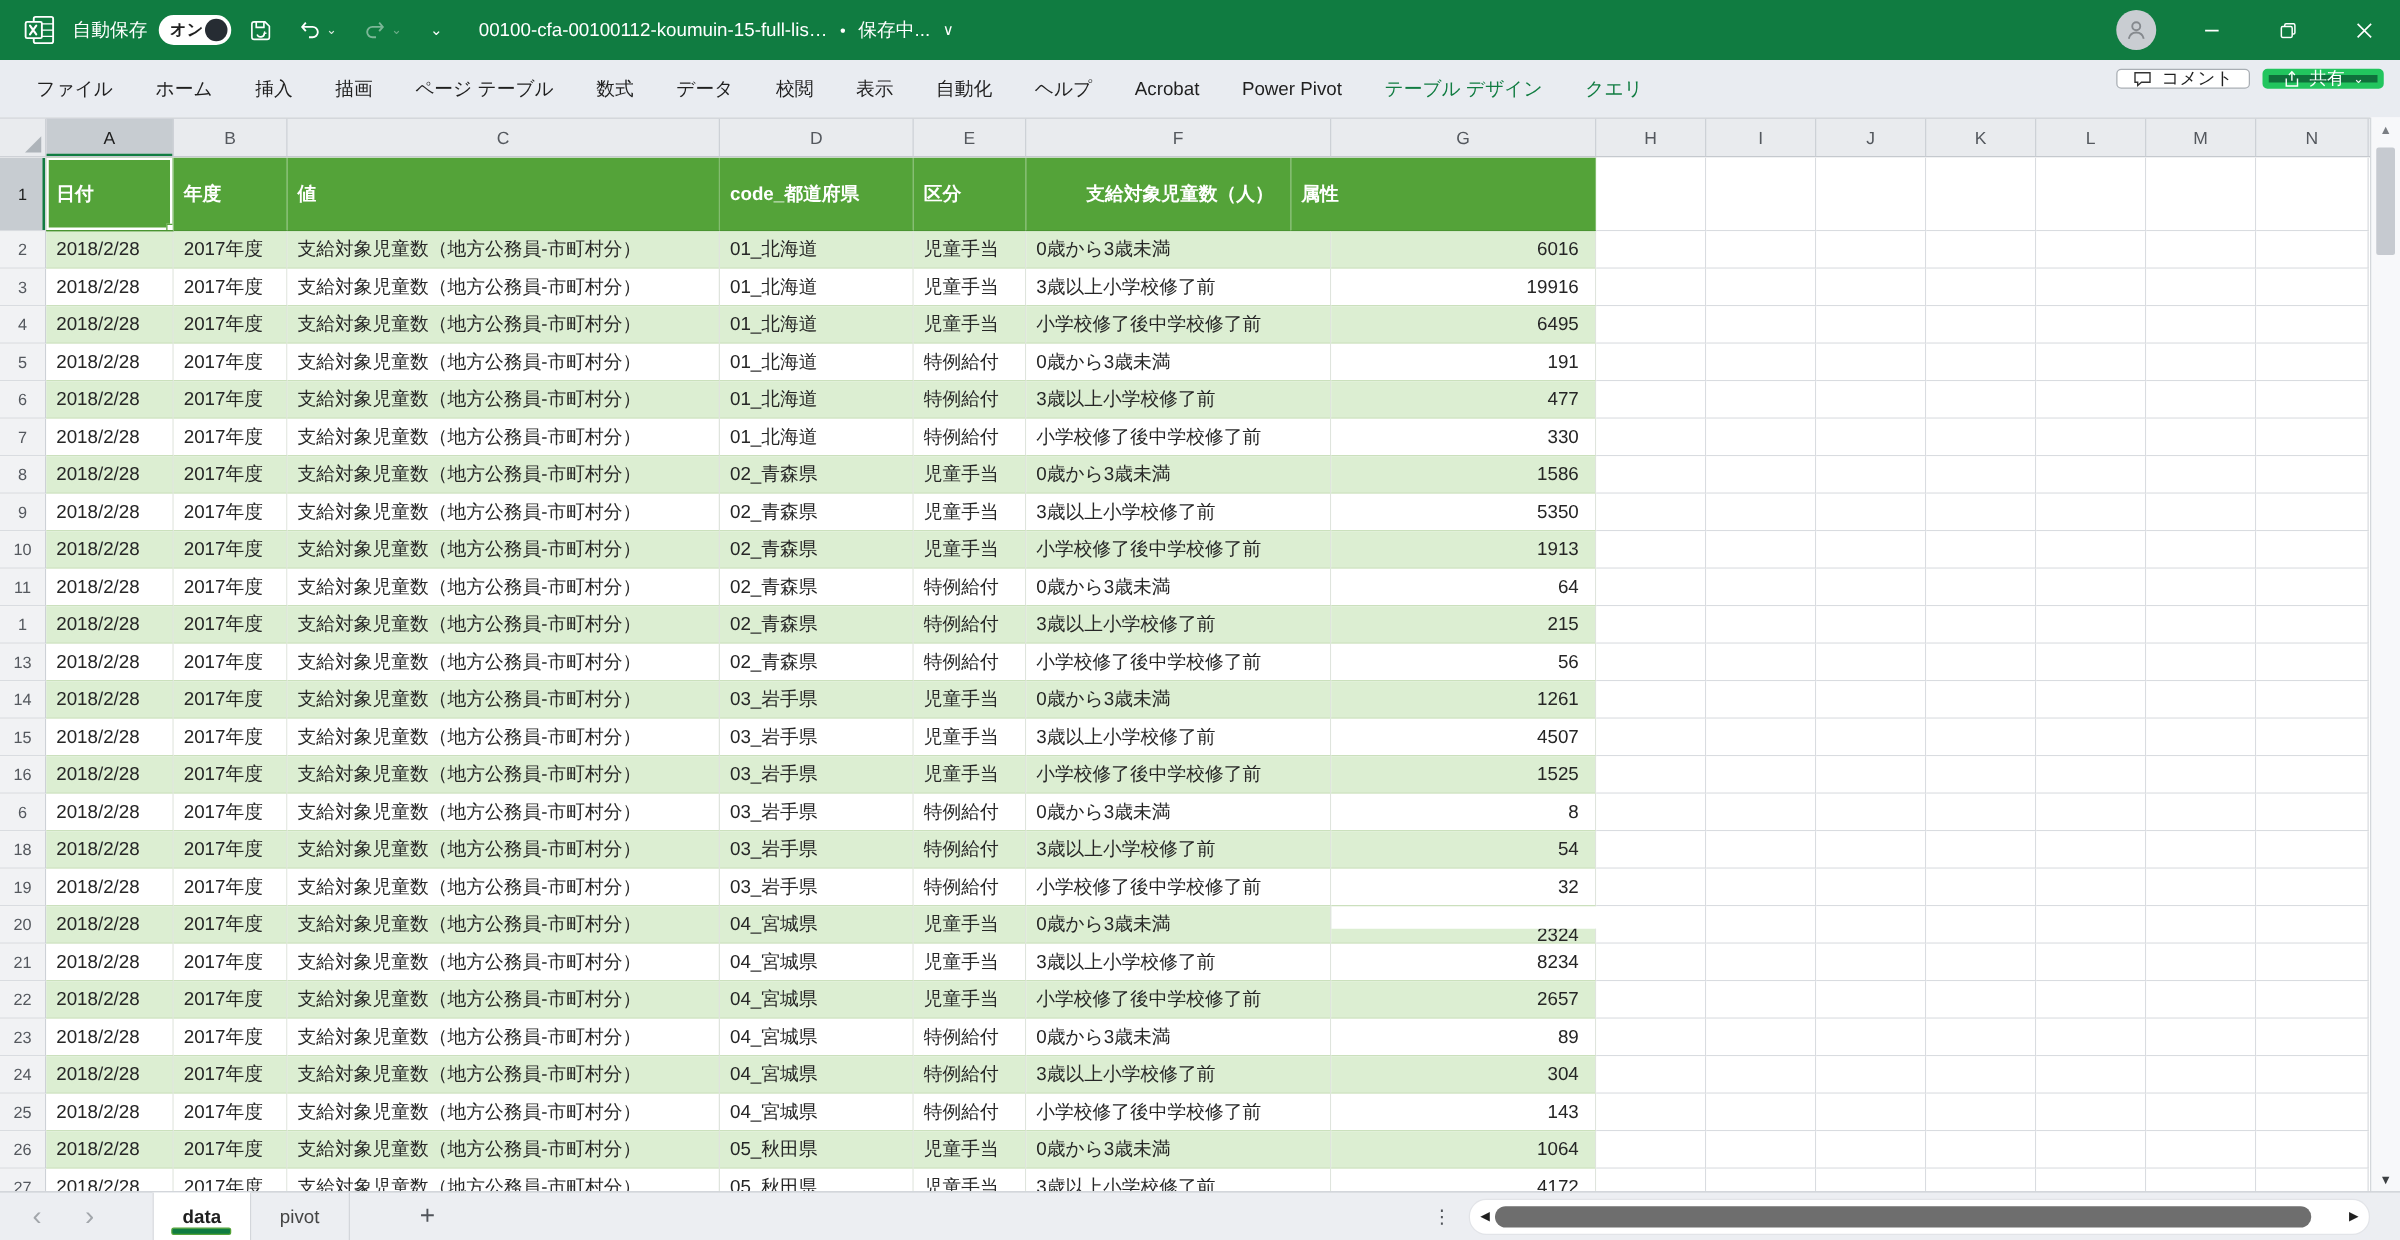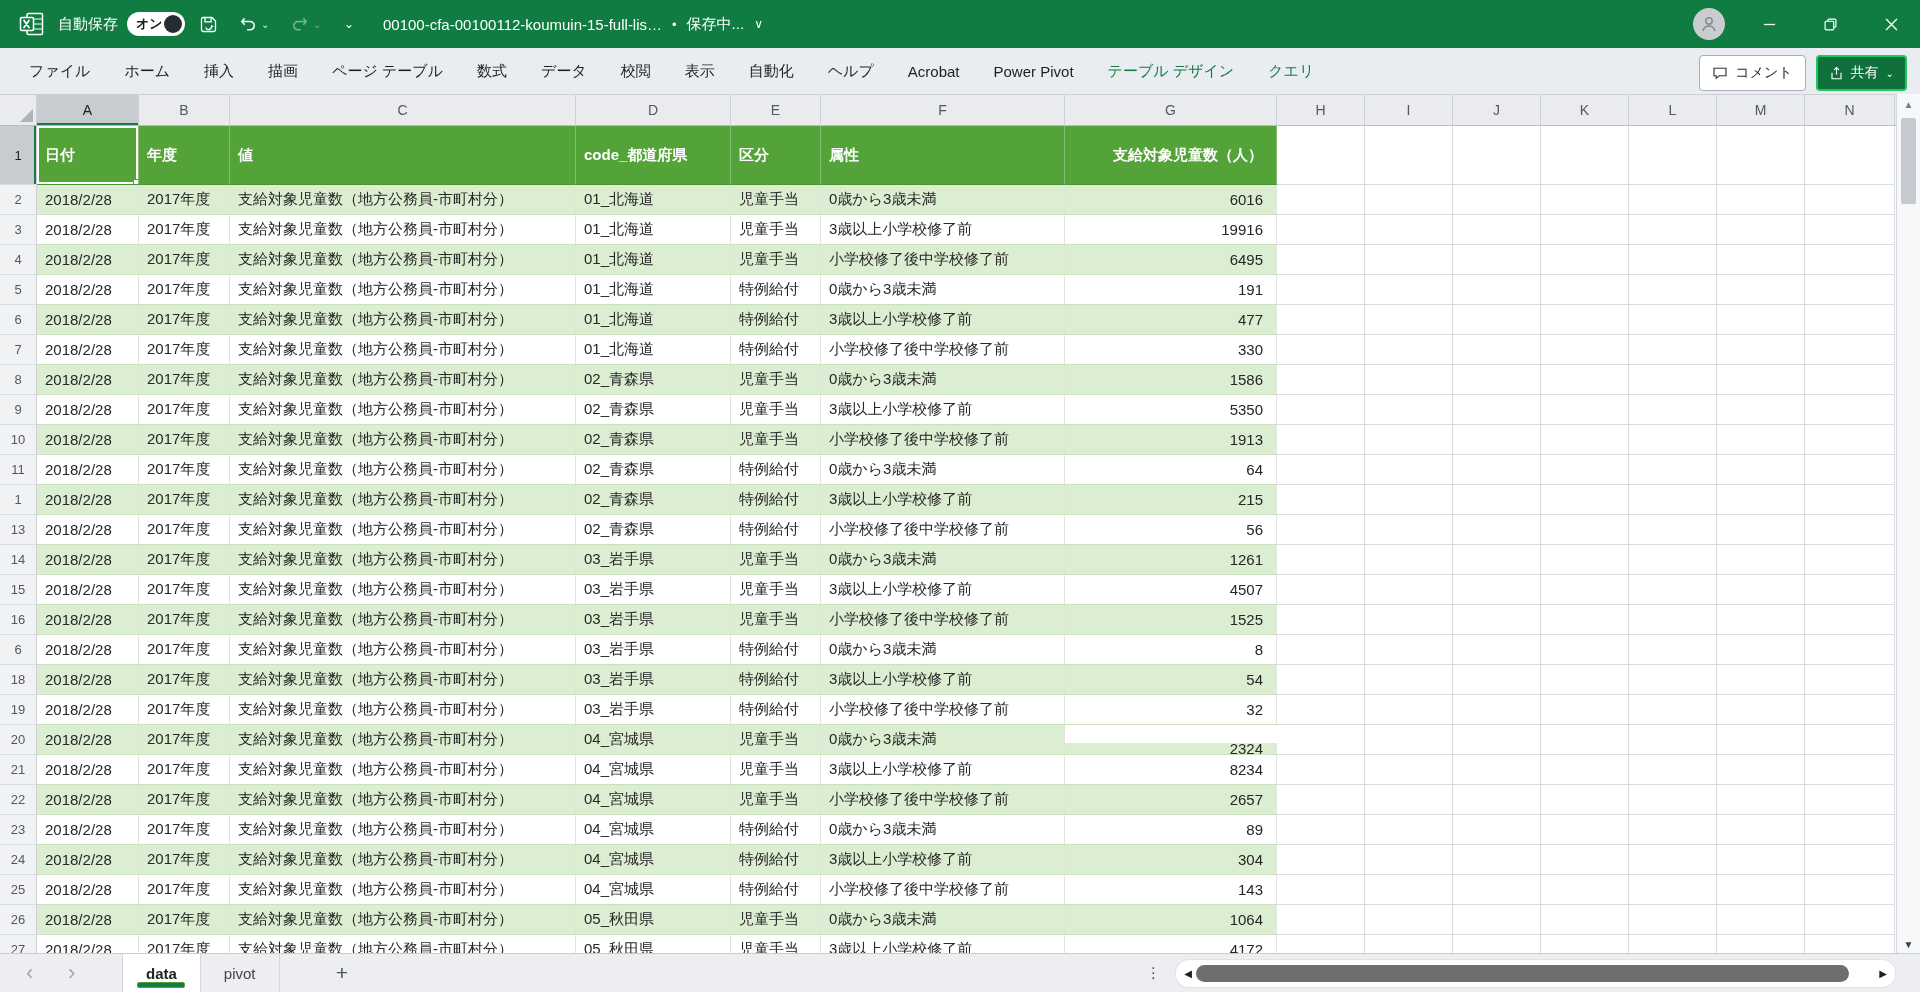--- a/index.html
+++ b/index.html
@@ -28,23 +28,23 @@
   .search span { color:#2b2b2b; font-size:15px; }
   .avatar { left:1693px; top:8px; width:32px; height:32px; border-radius:50%; background:#C9CDD2; display:flex; align-items:center; justify-content:center; cursor:pointer; }
   .win-btn { top:0; width:58px; height:48px; display:flex; align-items:center; justify-content:center; cursor:pointer; }
   .win-btn.min { left:1740px; } .win-btn.max { left:1801px; } .win-btn.close { left:1862px; }
 
   
   .ribbon { position:absolute; left:0; top:48px; width:1920px; height:46px; background:#E9ECF1; }
   .rtabs { position:absolute; left:12px; top:0; height:46px; display:flex; align-items:center; }
   .rtab { padding:0 17px; font-size:15px; color:#1f1f1f; white-space:nowrap; cursor:pointer; }
   .rtab.ctx { color:#107C41; }
-  .ribbon-right { position:absolute; right:13px; top:7px; height:36px; display:flex; gap:10px; }
+  .ribbon-right { position:absolute; right:13px; top:7px; height:16px; display:flex; gap:10px; }
   .comment-btn { display:flex; align-items:center; gap:7px; padding:0 12px; background:#fff; border:1px solid #A9AEB4; border-radius:4px; font-size:14px; color:#1f1f1f; cursor:pointer; font-family:inherit; }
-  .share-btn { display:flex; align-items:center; gap:7px; padding:0 11px; background:#0F703B; border:2px solid #22c55e; border-radius:4px; font-size:14px; color:#fff; cursor:pointer; font-family:inherit; }
+  .share-btn { display:flex; align-items:center; gap:7px; padding:0 11px; background:#0F703B; border:5px solid #22c55e; border-radius:4px; font-size:14px; color:#fff; cursor:pointer; font-family:inherit; }
   .share-btn .mini-chev { color:#fff; }
 
   
   .col-strip { position:absolute; left:0; top:94px; width:1896px; height:32px; background:#E9EBEE; border-top:1px solid #CDD1D6; border-bottom:1px solid #B9BEC4; display:flex; }
   .corner { width:37px; height:100%; border-right:1px solid #CDD1D6; position:relative; background:#E9EBEE; cursor:pointer; }
   .corner::after { content:''; position:absolute; right:3px; bottom:3px; border-left:13px solid transparent; border-bottom:13px solid #AEB4BA; }
   .col-h { height:100%; border-right:1px solid #CDD1D6; display:flex; align-items:center; justify-content:center; color:#54585E; font-size:14px; cursor:pointer; }
   .col-h.sel { background:#C7CCD1; color:#1c1c1c; box-shadow:inset 0 -2px 0 #107C41; }
 
   
@@ -214,22 +214,22 @@
     </div>
 
   <div class="rows">
       <div class="row header-row">
         <div class="gut sel">1</div>
         <div class="cell th active" style="width: 102px; flex: 0 0 102px;">日付</div>
         <div class="cell th" style="width: 91px; flex: 0 0 91px;">年度</div>
         <div class="cell th" style="width: 346px; flex: 0 0 346px;">値</div>
         <div class="cell th" style="width: 155px; flex: 0 0 155px;">code_都道府県</div>
         <div class="cell th" style="width: 90px; flex: 0 0 90px;">区分</div>
+        <div class="cell th num" style="width: 212px; flex: 0 0 212px;">支給対象児童数（人）</div>
         <div class="cell th" style="width: 244px; flex: 0 0 244px;">属性</div>
-        <div class="cell th num" style="width: 212px; flex: 0 0 212px;">支給対象児童数（人）</div>
         <div class="cell empty" style="width: 88px; flex: 0 0 88px;"></div>
         <div class="cell empty" style="width: 88px; flex: 0 0 88px;"></div>
         <div class="cell empty" style="width: 88px; flex: 0 0 88px;"></div>
         <div class="cell empty" style="width: 88px; flex: 0 0 88px;"></div>
         <div class="cell empty" style="width: 88px; flex: 0 0 88px;"></div>
         <div class="cell empty" style="width: 88px; flex: 0 0 88px;"></div>
         <div class="cell empty" style="width: 90px; flex: 0 0 90px;"></div>
       </div>
       <div class="row data-row band">
         <div class="gut">2</div>

